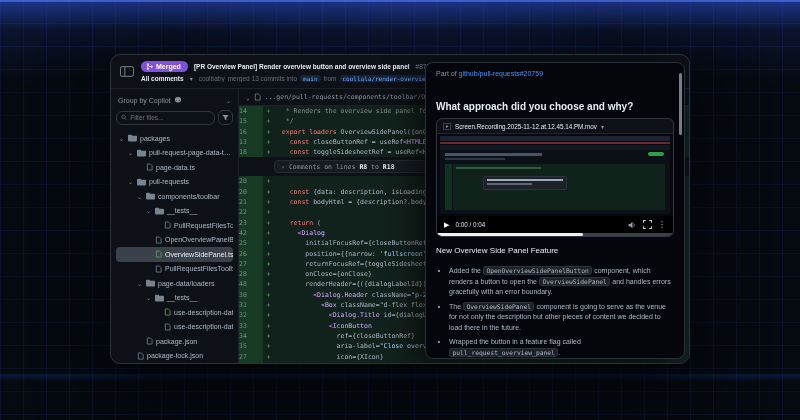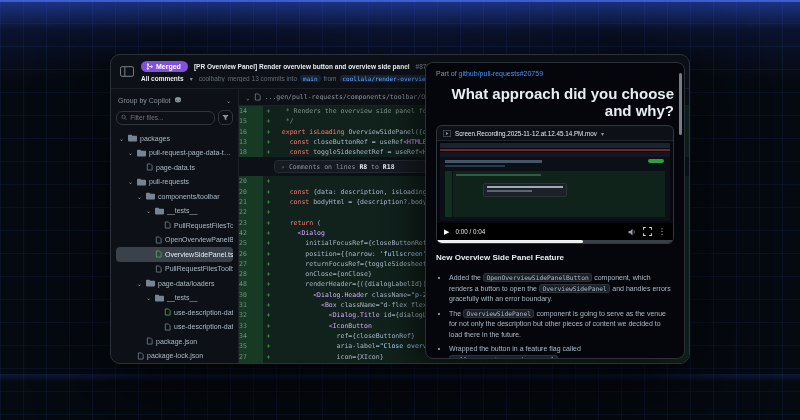--- a/index.html
+++ b/index.html
@@ -88,21 +88,21 @@
     box-shadow:-12px 8px 30px rgba(0,0,0,0.55); display:flex; flex-direction:column; overflow:hidden; }
   .panel-header { height:20px; flex-shrink:0; display:flex; align-items:center;
     justify-content:space-between; padding:0 9px; border-bottom:1px solid #21262d; }
   .panel-title { font-size:8px; font-weight:bold; color:#e6edf3; }
   .panel-close { color:#8b949e; font-size:10px; line-height:10px; cursor:default; }
   .panel-content { flex:1; padding:7px 10px 6px; position:relative; overflow:hidden; }
   .panel-scrollbar { position:absolute; right:2px; top:10px; width:3px; height:62px;
     background:#767d86; border-radius:2px; }
   .part-of { font-size:7px; color:#8b949e; }
   .part-of a { color:#4493f8; text-decoration:none; }
-  .question { font-size:15px; font-weight:bold; color:#e6edf3; margin:8px 0 6px;text-align:right; }
+  .question { font-size:10px; font-weight:bold; color:#e6edf3; margin:24px 0 6px; }
   .video-block { border:1px solid #30363d; border-radius:6px; overflow:hidden; background:#0d1117; }
   .video-head { height:15px; display:flex; align-items:center; gap:4px; padding:0 6px;
     font-size:6.3px; color:#e6edf3; border-bottom:1px solid #21262d; white-space:nowrap; overflow:hidden; }
   .video-screen { height:82px; position:relative; background:#06080d; }
   .vs-chrome { position:absolute; top:2px; left:3px; right:3px; height:5px; background:#1b2230; border-radius:1px; }
   .vs-redline { position:absolute; top:8px; left:3px; right:3px; height:1.5px; background:#6e2a2a; }
   .vs-body { position:absolute; top:11px; left:3px; right:3px; bottom:2px; background:#0b1016; }
   .vs-nav { position:absolute; top:0; left:0; right:0; height:5px; background:#121721; }
   .vs-titleline { position:absolute; top:8px; left:5px; width:42%; height:2.5px; background:#44556a; }
   .vs-greenpill { position:absolute; top:7px; right:6px; width:16px; height:4px; background:#2ea043; border-radius:2px; }
@@ -114,21 +114,21 @@
     border:1px solid #2d333b; border-radius:2px; }
   .vs-popup i { display:block; height:1.5px; background:#9daab8; margin:2.5px 3px 0; }
   .vs-popup i:last-child { width:55%; background:#5c6773; }
   .video-controls { height:17px; background:#000; display:flex; align-items:center; gap:6px;
     padding:0 7px; color:#fff; }
   .vc-play { font-size:7px; color:#fff; }
   .vc-time { font-size:6.3px; color:#e0e3e7; }
   .vc-spacer { flex:1; }
   .vc-kebab { font-size:8px; color:#cfd4da; }
   .seek { height:3px; background:#3a4048; } .seek-fill { width:62%; height:100%; background:#eef1f4; border-radius:0 2px 2px 0; }
-  .section-title { font-size:8px; font-weight:bold; color:#e6edf3; margin:9px 0 11px; }
+  .section-title { font-size:8px; font-weight:normal; color:#e6edf3; margin:9px 0 11px; }
   ul.bullets { list-style:disc; padding-left:13px; }
   ul.bullets li { font-size:7px; line-height:1.5; color:#adbac7; margin-bottom:4px; }
   code.chip { font-family:"DejaVu Sans Mono", monospace; font-size:6.3px; background:#1c2128;
     border:1px solid #2d333b; border-radius:3px; padding:0 2.5px; color:#adbac7; }
 </style>
 </head>
 <body>
 
 <div class="grid-overlay"></div>
 <div class="top-glow"></div>
@@ -325,21 +325,21 @@
             <span class="code-text"><span class="tok-c">   * Renders the overview side panel for pull requests</span></span>
           </div>
           <div class="code-row">
             <span class="gutter">15</span>
             <span class="marker">+</span>
             <span class="code-text"><span class="tok-c">   */</span></span>
           </div>
           <div class="code-row">
             <span class="gutter">16</span>
             <span class="marker">+</span>
-            <span class="code-text">  <span class="tok-k">export</span> <span class="tok-k">isLoading</span> OverviewSidePanel({onClose}: Ove</span>
+            <span class="code-text">  <span class="tok-k">export</span> <span class="tok-k">loaders</span> OverviewSidePanel({onClose}: Ove</span>
           </div>
           <div class="code-row">
             <span class="gutter">13</span>
             <span class="marker">+</span>
             <span class="code-text">    <span class="tok-k">const</span> closeButtonRef = useRef<span class="tok-t">&lt;HTMLButtonEleme</span></span>
           </div>
           <div class="code-row">
             <span class="gutter">18</span>
             <span class="marker">+</span>
             <span class="code-text">    <span class="tok-k">const</span> toggleSidesheetRef = useRef<span class="tok-t">&lt;HTMLButtonE</span></span>

